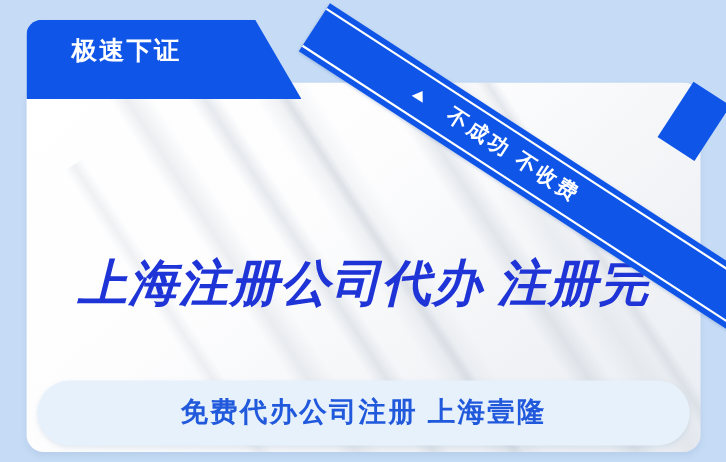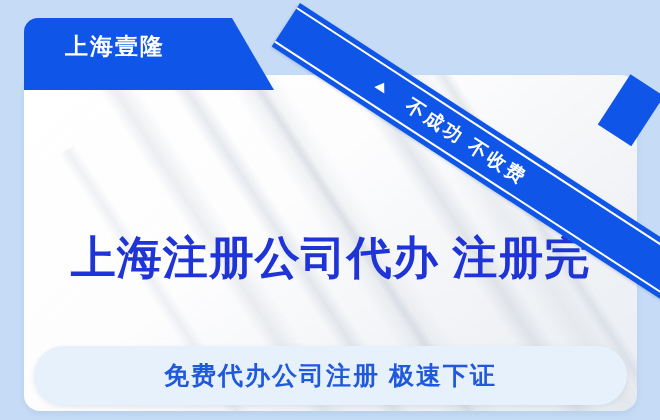--- a/index.html
+++ b/index.html
@@ -85,20 +85,21 @@
     left: 0;
     top: 143px;
     width: 613px;
     text-align: center;
     color: #1f34d6;
     font-size: 45px;
     font-weight: bold;
     line-height: 80px;
     letter-spacing: 1px;
     z-index: 3;
+    font-style: italic;
   }
   #headline-line-2 { display: block; }
 
   
   #cta-pill {
     position: absolute;
     left: 10px;
     top: 271px;
     width: 593px;
     height: 59px;
@@ -189,26 +190,26 @@
     <div class="streak" id="streak-b"></div>
     <div class="streak" id="streak-c"></div>
     <div class="streak" id="streak-d"></div>
     <div class="streak" id="streak-e"></div>
 
     <div id="headline">
       <span id="headline-line-1">上海注册公司代办 注册完</span>
     </div>
 
     <div id="cta-pill">
-      <div id="cta-pill-label">免费代办公司注册 极速下证</div>
+      <div id="cta-pill-label">免费代办公司注册 上海壹隆</div>
     </div>
   </div>
 
   <div id="brand-tab">
-    <div id="brand-tab-label">上海壹隆</div>
+    <div id="brand-tab-label">极速下证</div>
   </div>
 
   <div id="ribbon-tail"></div>
   <div id="corner-ribbon">
     <div class="ribbon-rule" id="ribbon-rule-top"></div>
     <div class="ribbon-rule" id="ribbon-rule-bottom"></div>
     <div id="ribbon-marker-icon"></div>
     <div id="ribbon-text">不成功  不收费</div>
   </div>
 

